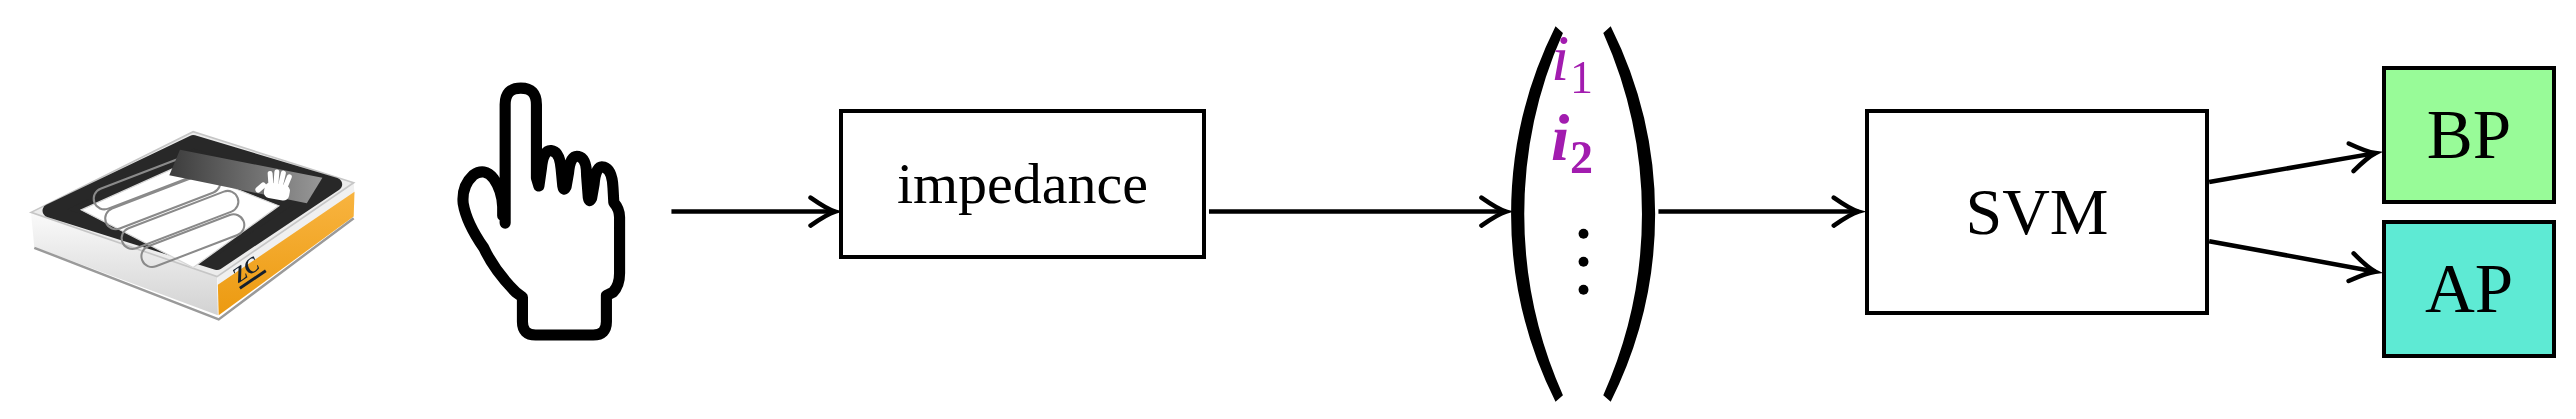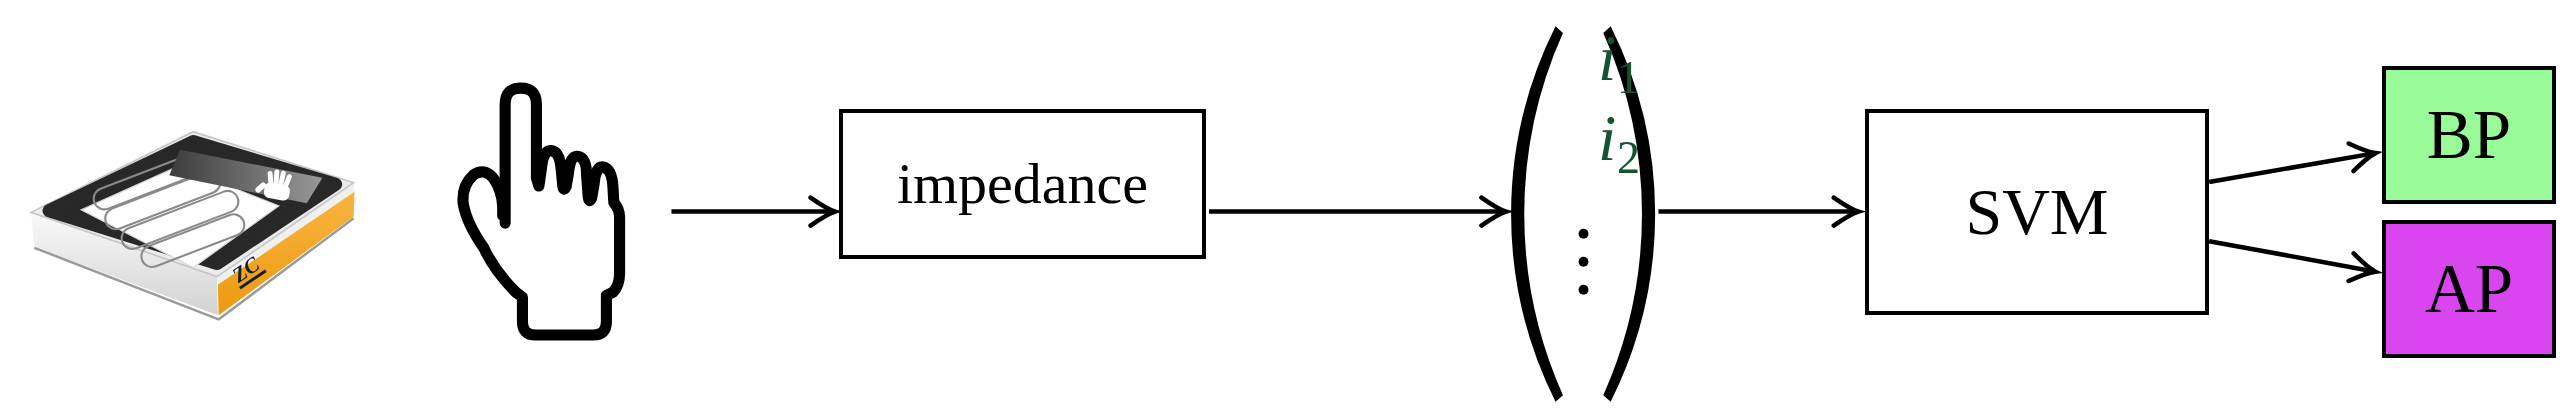--- a/index.html
+++ b/index.html
@@ -20,31 +20,31 @@
     display:flex;
     flex-direction:column;
     align-items:center;
     justify-content:center;
     text-align:center;
     z-index:2;
   }
   .box.impedance{left:839px;top:109px;width:367px;height:150px;font-size:58px;line-height:1.55;}
   .box.svm{left:1865px;top:109px;width:344px;height:206px;font-size:66px;}
   .box.bp{left:2382px;top:66px;width:174px;height:138px;font-size:69px;background:#98FB98;}
-  .box.ap{left:2382px;top:220px;width:174px;height:138px;font-size:69px;background:#d946ef;}
+  .box.ap{left:2382px;top:220px;width:174px;height:138px;font-size:69px;background:#5eead4;}
   .ventry{
     position:absolute;
-    left:1581px;width:76px;
+    left:1534px;width:76px;
     text-align:center;
     font-size:66px;line-height:1;
-    color:#14532d;z-index:2;white-space:nowrap;
+    color:#a21caf;z-index:2;white-space:nowrap;
   }
   .vi{font-style:italic;}
   .vsub{font-size:46px;font-style:normal;vertical-align:-13px;margin-left:0.8px;}
-  .e1{top:25px;} .e2{top:105px;} .e3{top:315px;}
+  .e1{top:25px;} .e2{top:105px;font-weight:bold;} .e3{top:315px;}
 </style>
 </head>
 <body>
 
 <div class="canvas">
 
   <svg class="overlay" viewBox="0 0 3126 509">
     <defs>
       <marker id="ah" markerUnits="userSpaceOnUse" markerWidth="46" markerHeight="46" viewBox="0 0 46 46" refX="37" refY="23" orient="auto">
         <path d="M7,6 Q27,20 37,23 Q27,26 7,40" fill="none" stroke="#000" stroke-width="5.5" stroke-linecap="round"></path>

